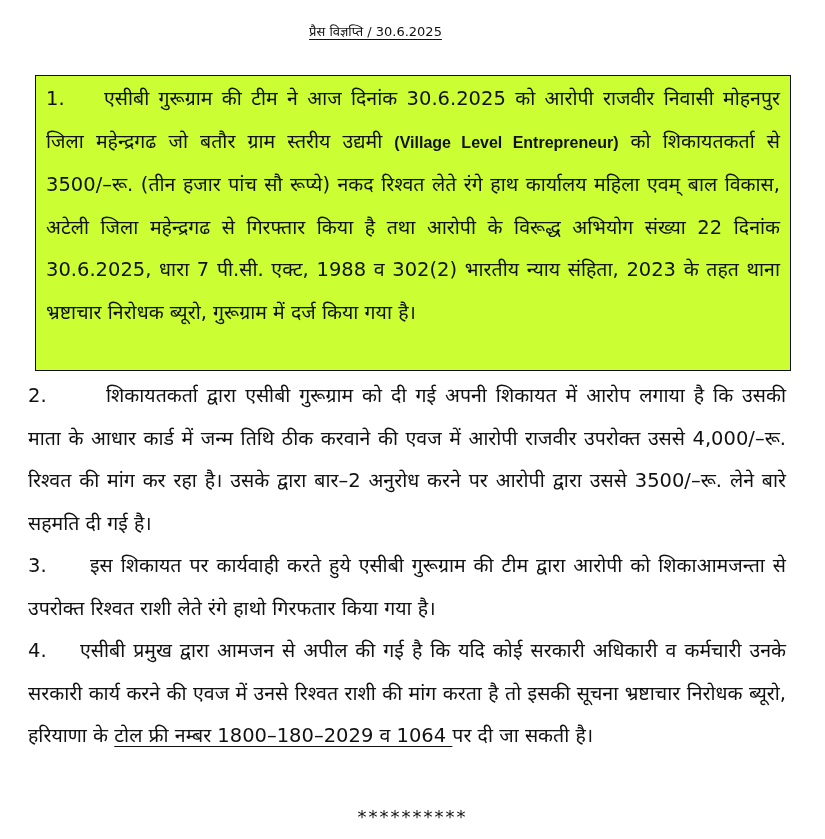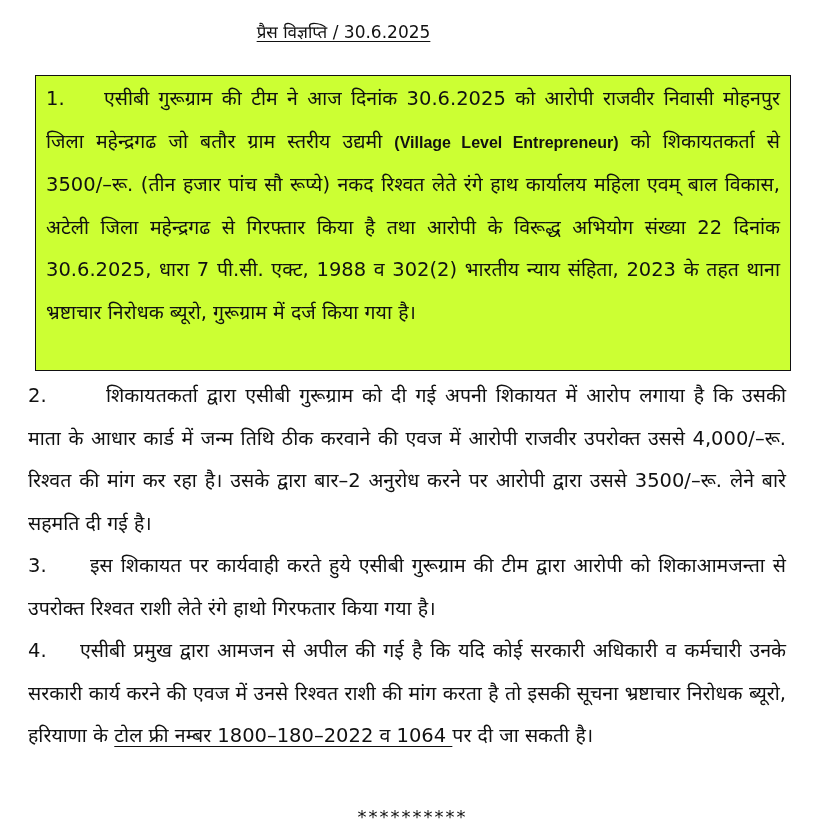--- a/index.html
+++ b/index.html
@@ -14,22 +14,23 @@
       overflow: hidden;
       font-family: "DejaVu Sans", "Liberation Sans", sans-serif;
       color: #111111;
     }
     .title {
       position: absolute;
       top: 18px;
       left: 0;
       width: 687px;
       text-align: center;
-      font-size: 17px;
+      font-size: 13px;
       line-height: 28px;
+      padding-left: 32px;
     }
     .title span {
       text-decoration: underline;
       text-underline-offset: 3px;
     }
     .highlight-box {
       position: absolute;
       left: 35px;
       top: 75px;
       width: 756px;
@@ -88,16 +89,16 @@
 
 <div class="para p2">
   <span class="num" style="width:78px;">2.</span><span>शिकायतकर्ता द्वारा एसीबी गुरूग्राम को दी गई अपनी शिकायत में आरोप लगाया है कि उसकी माता के आधार कार्ड में जन्म तिथि ठीक करवाने की एवज में आरोपी राजवीर उपरोक्त उससे 4,000/–रू. रिश्वत की मांग कर रहा है। उसके द्वारा बार–2 अनुरोध करने पर आरोपी द्वारा उससे 3500/–रू. लेने बारे सहमति दी गई है।</span>
 </div>
 
 <div class="para p3">
   <span class="num" style="width:62px;">3.</span><span>इस शिकायत पर कार्यवाही करते हुये एसीबी गुरूग्राम की टीम द्वारा आरोपी को शिकाआमजन्ता से उपरोक्त रिश्वत राशी लेते रंगे हाथो गिरफतार किया गया है।</span>
 </div>
 
 <div class="para p4">
-  <span class="num" style="width:52px;">4.</span><span>एसीबी प्रमुख द्वारा आमजन से अपील की गई है कि यदि कोई सरकारी अधिकारी व कर्मचारी उनके सरकारी कार्य करने की एवज में उनसे रिश्वत राशी की मांग करता है तो इसकी सूचना भ्रष्टाचार निरोधक ब्यूरो, हरियाणा के </span><span class="u">टोल फ्री नम्बर 1800–180–2022 व 1064 </span><span>पर दी जा सकती है।</span>
+  <span class="num" style="width:52px;">4.</span><span>एसीबी प्रमुख द्वारा आमजन से अपील की गई है कि यदि कोई सरकारी अधिकारी व कर्मचारी उनके सरकारी कार्य करने की एवज में उनसे रिश्वत राशी की मांग करता है तो इसकी सूचना भ्रष्टाचार निरोधक ब्यूरो, हरियाणा के </span><span class="u">टोल फ्री नम्बर 1800–180–2029 व 1064 </span><span>पर दी जा सकती है।</span>
 </div>
 
 <div class="stars">**********</div>
 
 </body></html>

